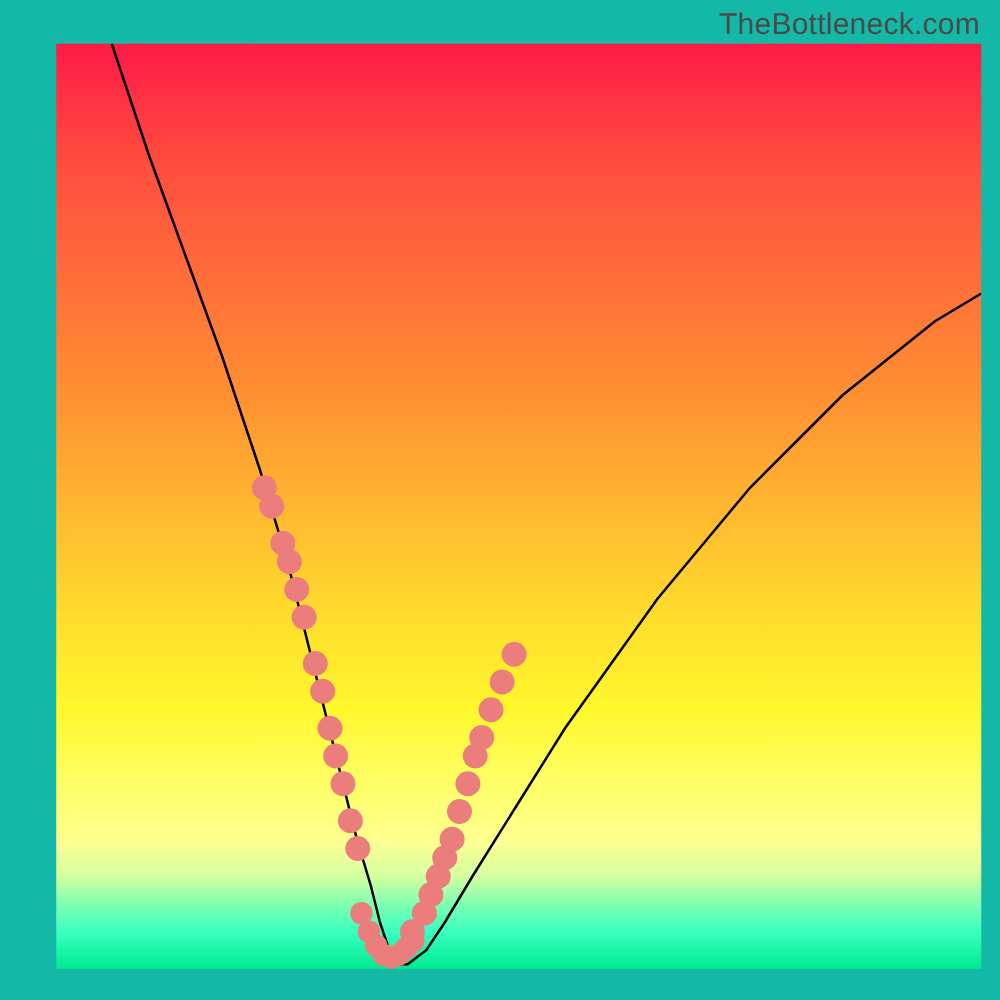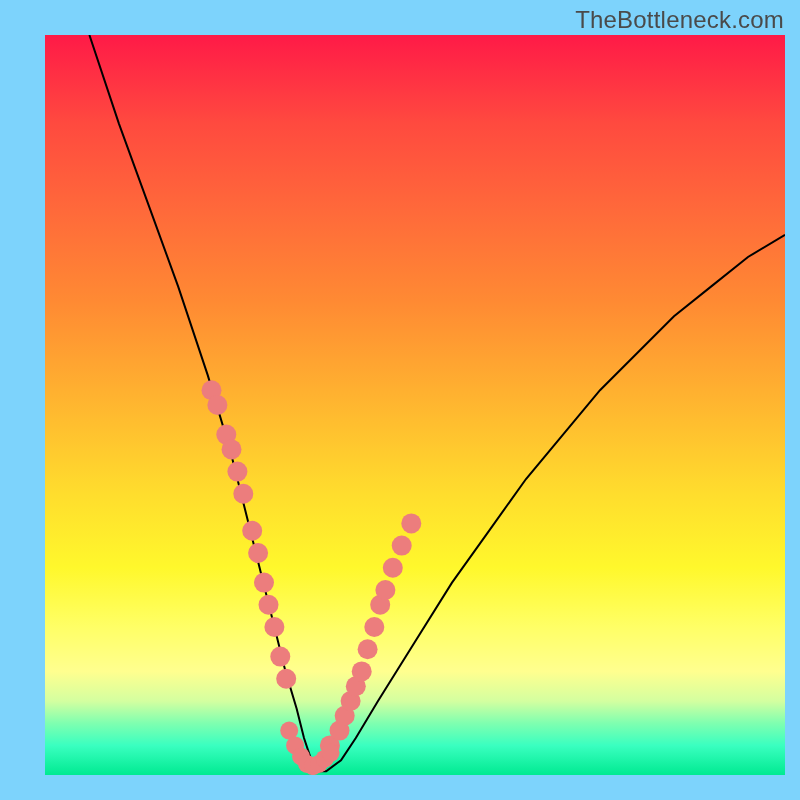--- a/index.html
+++ b/index.html
@@ -8,21 +8,21 @@
     width: 800px;
     height: 800px;
     overflow: hidden;
     background: #000;
     font-family: Arial, Helvetica, sans-serif;
   }
   .frame {
     position: relative;
     width: 800px;
     height: 800px;
-    background: #7dd3fc;
+    background: #14b8a6;
   }
   .plot-area {
     position: absolute;
     left: 45px;
     top: 35px;
     width: 740px;
     height: 740px;
     background: linear-gradient(to bottom,
       #ff1a47 0%,
       #ff4a3f 12%,

